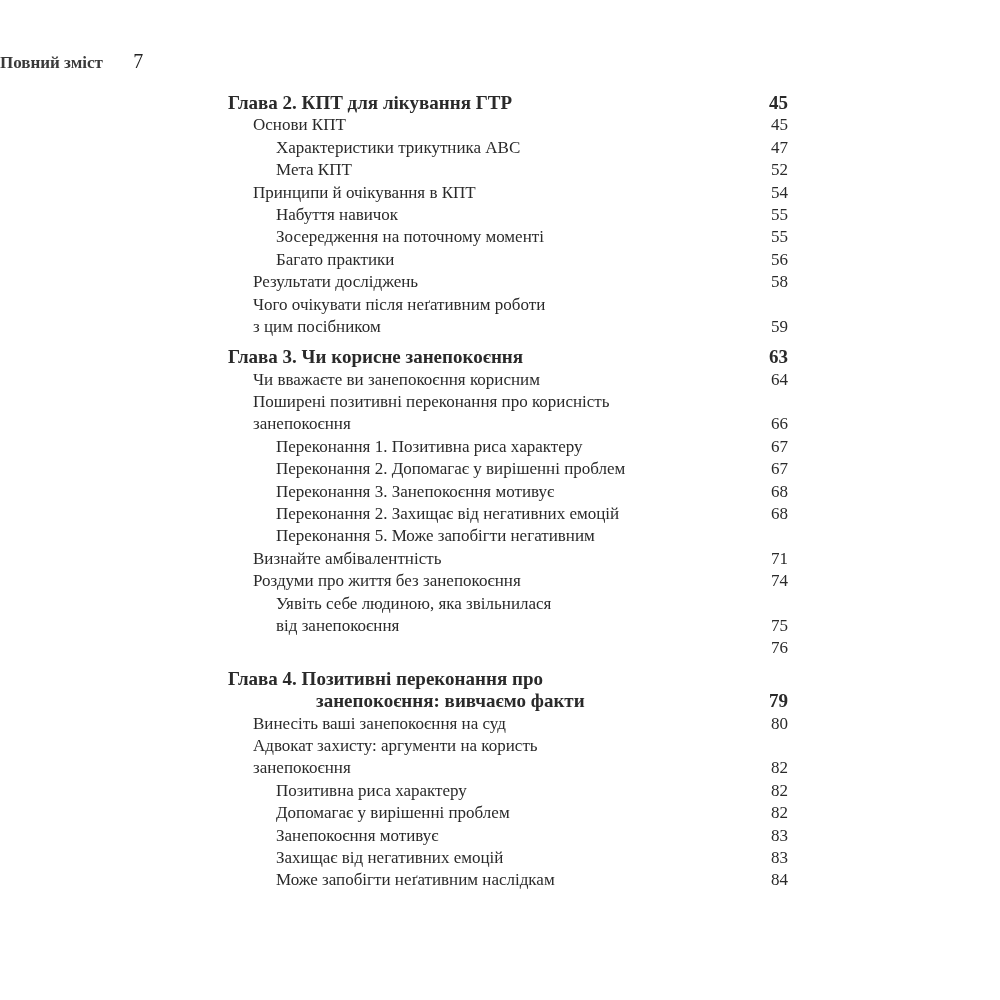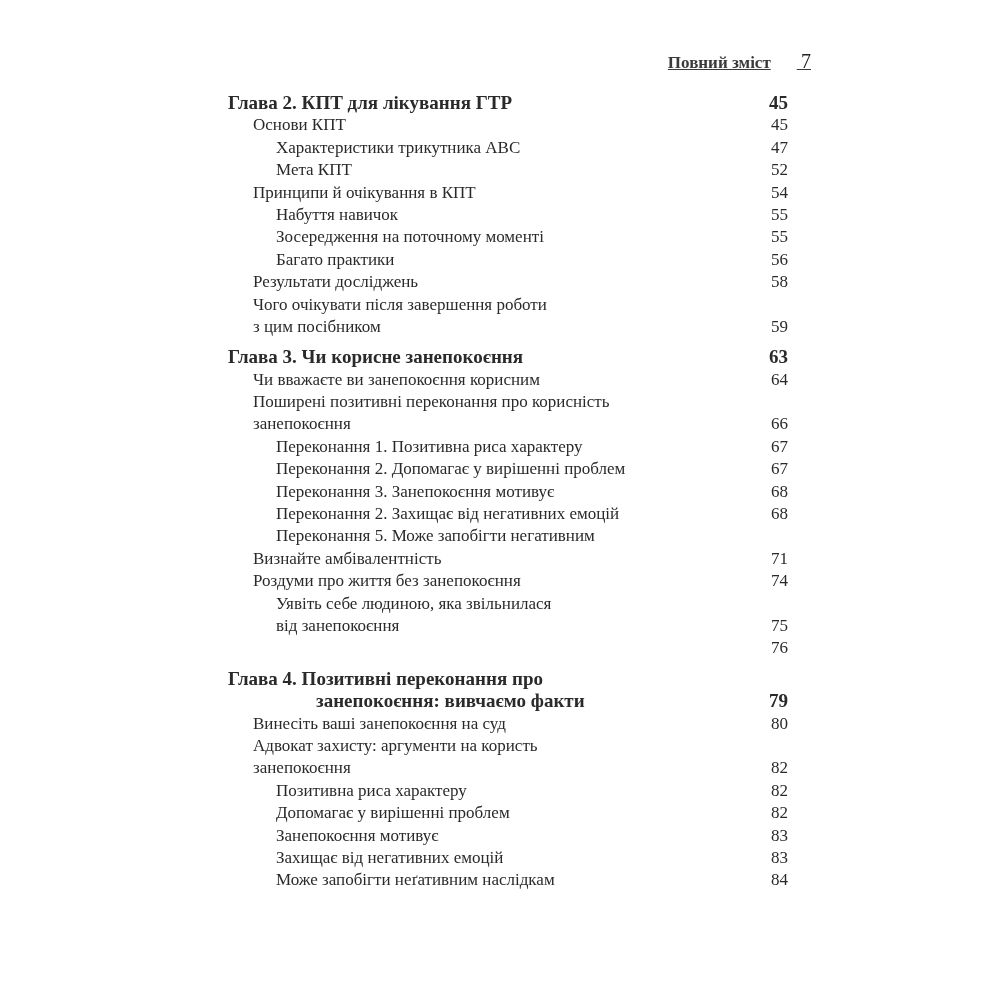--- a/index.html
+++ b/index.html
@@ -1,19 +1,19 @@
 <!DOCTYPE html>
 <html><head>
 <meta charset="utf-8">
 <style>
   html, body { margin: 0; padding: 0; background: #ffffff; }
   body { width: 1000px; height: 1000px; position: relative; overflow: hidden;
          font-family: "Liberation Serif", "DejaVu Serif", serif; color: #2a2a2a; }
-  .running-head { position: absolute; top: 50px; left: 16px; width: 795px; text-align: right;
-                  font-size: 17px; font-weight: bold; color: #3a3a3a; text-decoration: underline; }
+  .running-head { position: absolute; top: 50px; left: 0; width: 795px; 
+                  font-size: 17px; font-weight: bold; color: #3a3a3a; }
   .running-head .title { margin-right: 26px; }
   .running-head .num { font-size: 20px; font-weight: normal; color: #222; }
   .toc { position: absolute; top: 92px; left: 228px; width: 560px; }
   .row { position: relative; font-size: 17px; line-height: 22.4px; height: 22.4px; }
   .row .label { position: absolute; left: 0; white-space: nowrap; }
   .row .page { position: absolute; right: 0; }
   .lvl0 { font-weight: bold; font-size: 19px; }
   .lvl1 .label { left: 25px; }
   .lvl2 .label { left: 48px; }
   .lvl0.cont .label { left: 88px; }
@@ -58,21 +58,21 @@
     </div>
     <div class="row lvl2">
       <span class="label">Багато практики</span>
       <span class="page">56</span>
     </div>
     <div class="row lvl1">
       <span class="label">Результати досліджень</span>
       <span class="page">58</span>
     </div>
     <div class="row lvl1">
-      <span class="label">Чого очікувати після завершення роботи</span>
+      <span class="label">Чого очікувати після неґативним роботи</span>
       <span class="page"></span>
     </div>
     <div class="row lvl1">
       <span class="label">з цим посібником</span>
       <span class="page">59</span>
     </div>
     <div class="gap"></div>
     <div class="row lvl0">
       <span class="label">Глава 3. Чи корисне занепокоєння</span>
       <span class="page">63</span>

